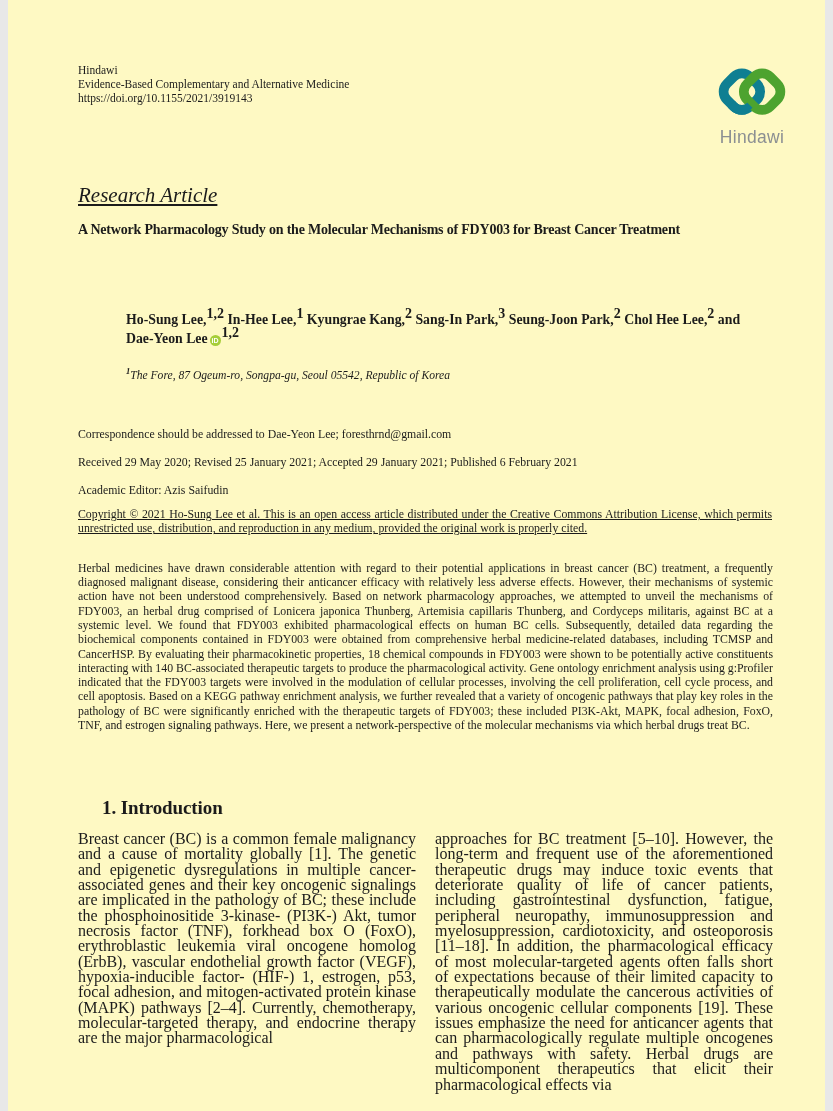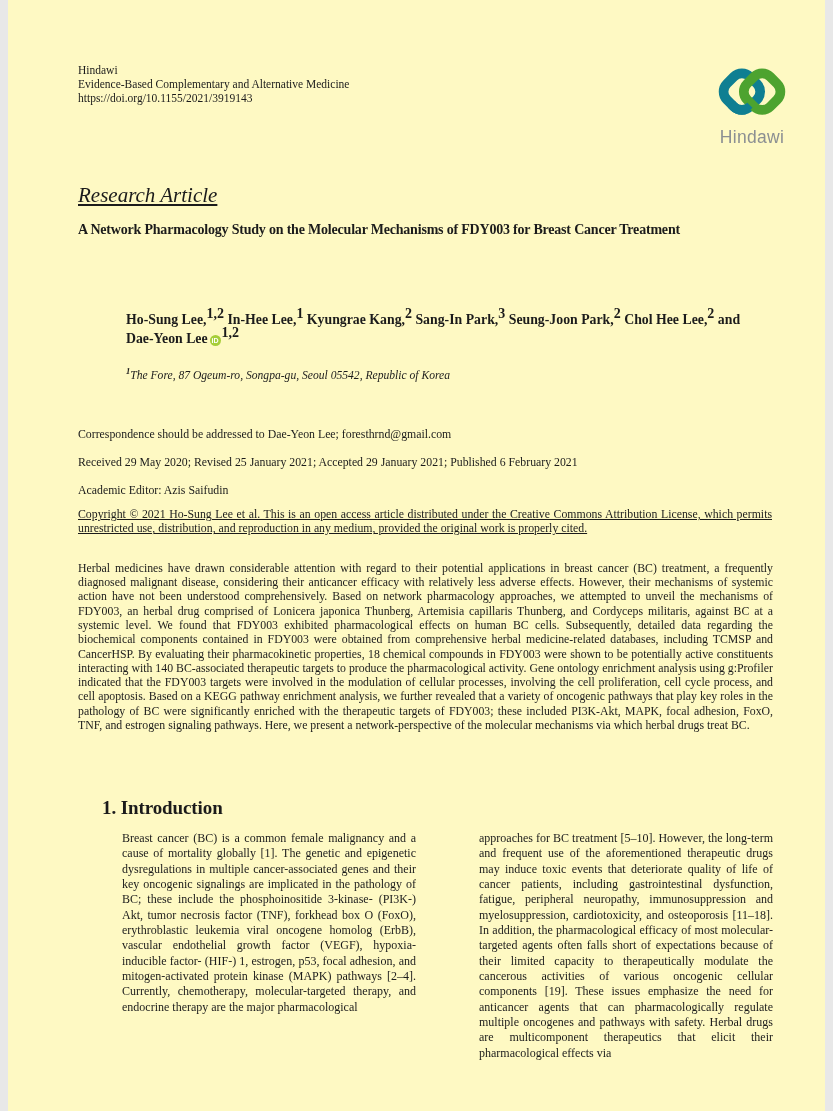--- a/index.html
+++ b/index.html
@@ -33,21 +33,21 @@
   .history { top:455px; }
   .editor { top:483px; }
   .copyright { top:507px; text-align:justify;text-decoration:underline; }
 
   .abstract { position:absolute; left:70px; top:549px; width:695px; font-size:11.8px; line-height:14.3px; text-align:justify; }
   .italic { }
 
   .section-heading { position:absolute; left:70px; top:797px; font-size:19px; font-weight:bold; letter-spacing:-0.1px;margin-left:24px; }
 
   .columns { position:absolute; left:70px; top:831px; width:695px; display:flex; gap:19px; }
-  .col { width:338px; font-size:12px; line-height:15.35px; text-align:justify;margin-left:44px; }
+  .col { width:338px; font-size:16px; line-height:15.35px; text-align:justify; }
   .col p { margin:0; }
 </style>
 </head>
 <body>
 
 <div class="page">
 
   <div class="publisher">
     <div>Hindawi</div>
     <div>Evidence-Based Complementary and Alternative Medicine</div>

